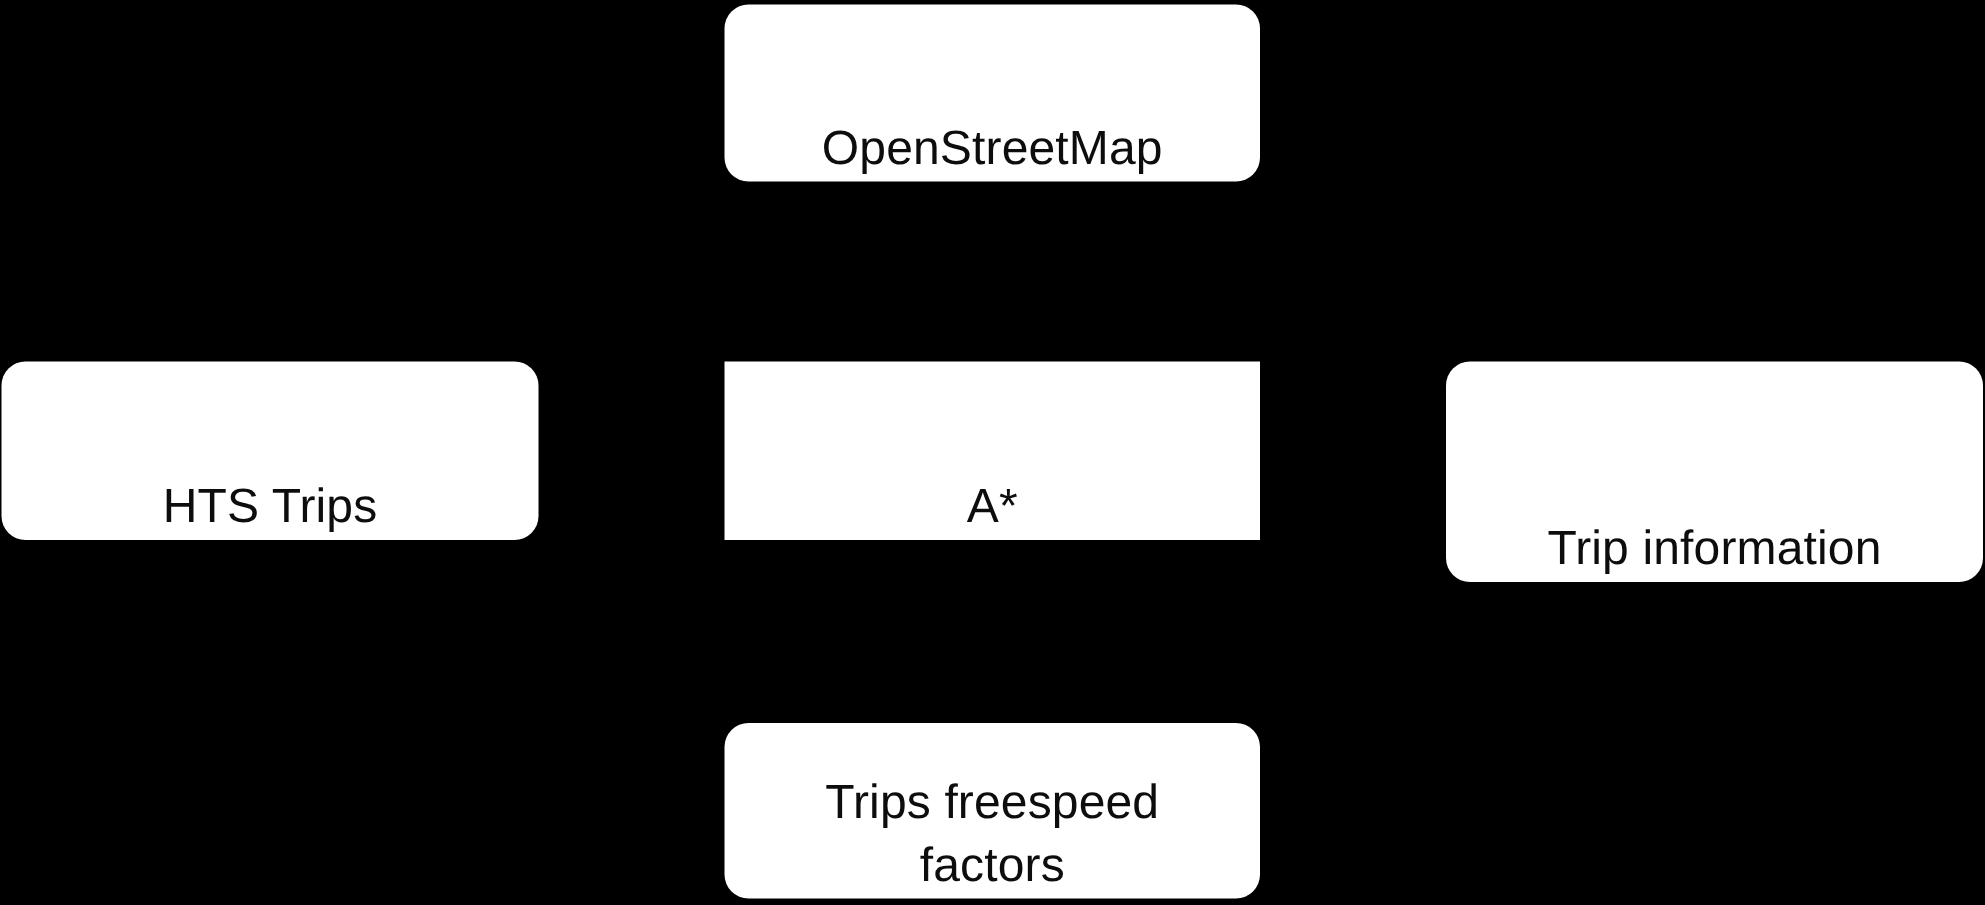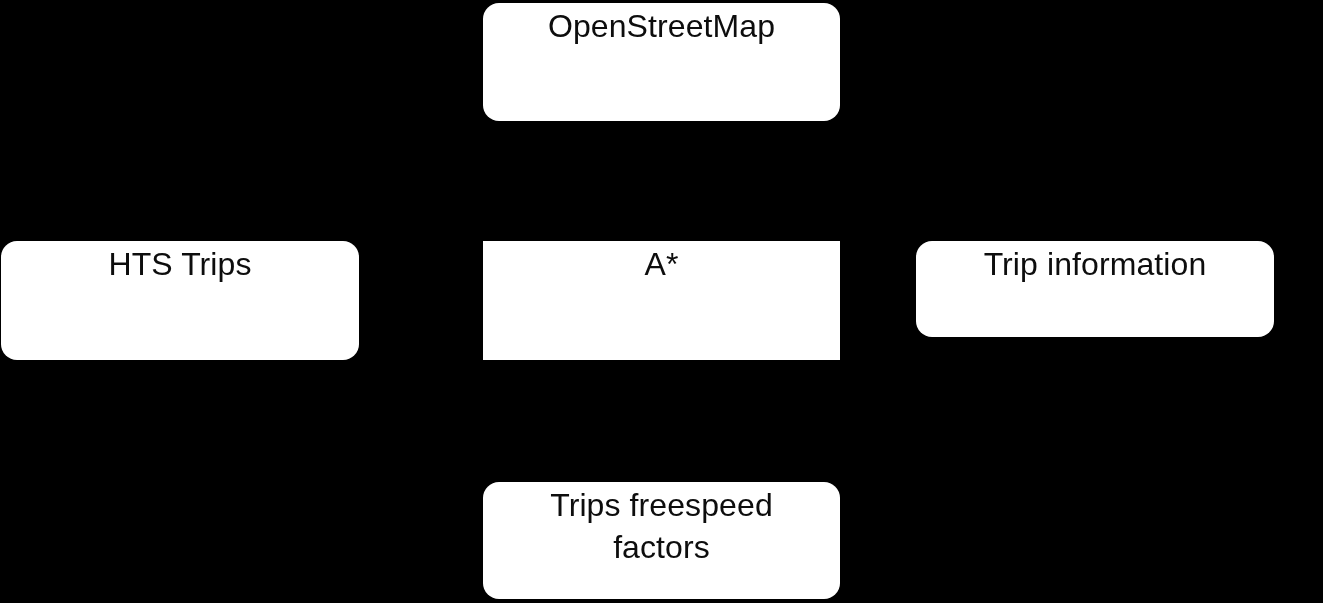--- a/index.html
+++ b/index.html
@@ -17,21 +17,21 @@
     position: relative;
     width: 1323px;
     height: 603px;
     background: #000000;
   }
   .node {
     position: absolute;
     background: #ffffff;
     color: #0d0d0d;
     display: flex;
-    align-items: flex-start;
+    align-items: flex-end;
     justify-content: center;
     text-align: center;
     font-family: "Liberation Sans", sans-serif;
     font-size: 32px;
     font-weight: 400;
     line-height: 1.32;
     letter-spacing: 0.1px;
     box-sizing: border-box;
     padding: 2px 10px;
     -webkit-font-smoothing: antialiased;
@@ -46,22 +46,22 @@
   }
   #node-hts-trips {
     left: 1px;    top: 241px;
     width: 358px; height: 119px;
   }
   #node-astar {
     left: 483px;  top: 241px;
     width: 357px; height: 119px;
   }
   #node-trip-information {
-    left: 916px;  top: 241px;
-    width: 358px; height: 96px;
+    left: 964px;  top: 241px;
+    width: 358px; height: 147px;
   }
   #node-hourly-freespeed-factors {
     left: 483px;  top: 482px;
     width: 357px; height: 117px;
   }
   .node-label {
     display: block;
     white-space: pre-line;
   }
 </style>

